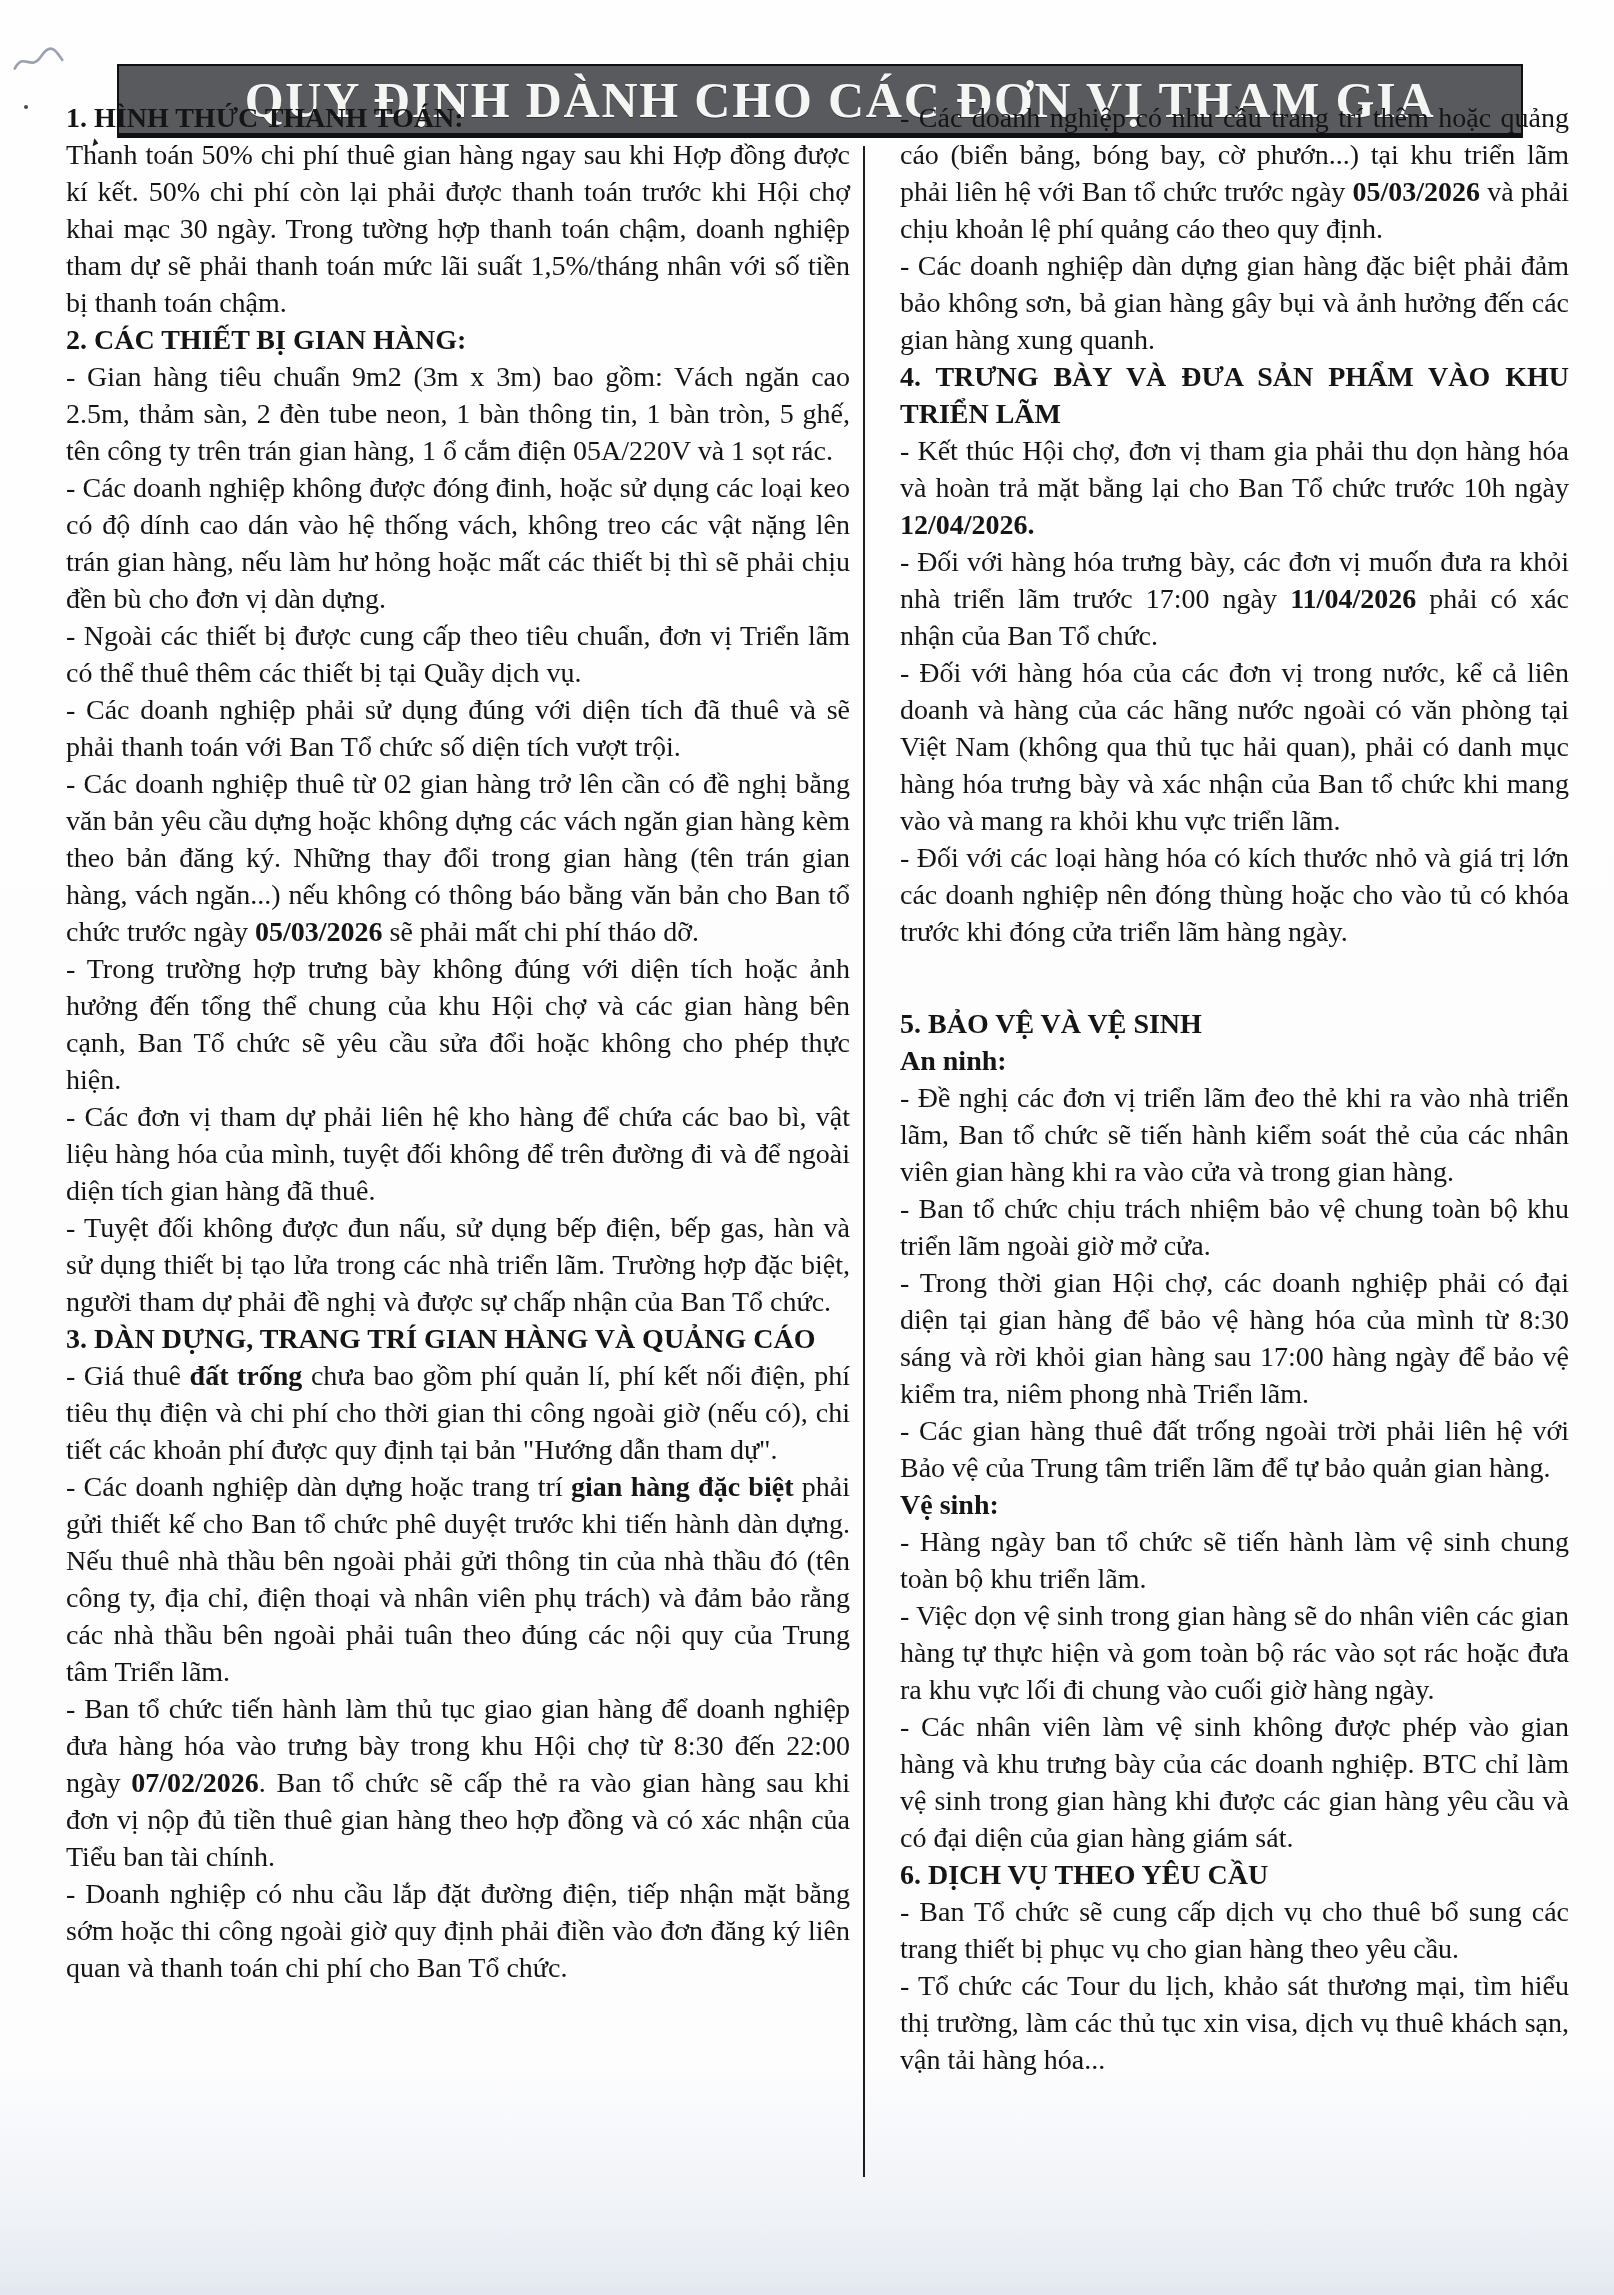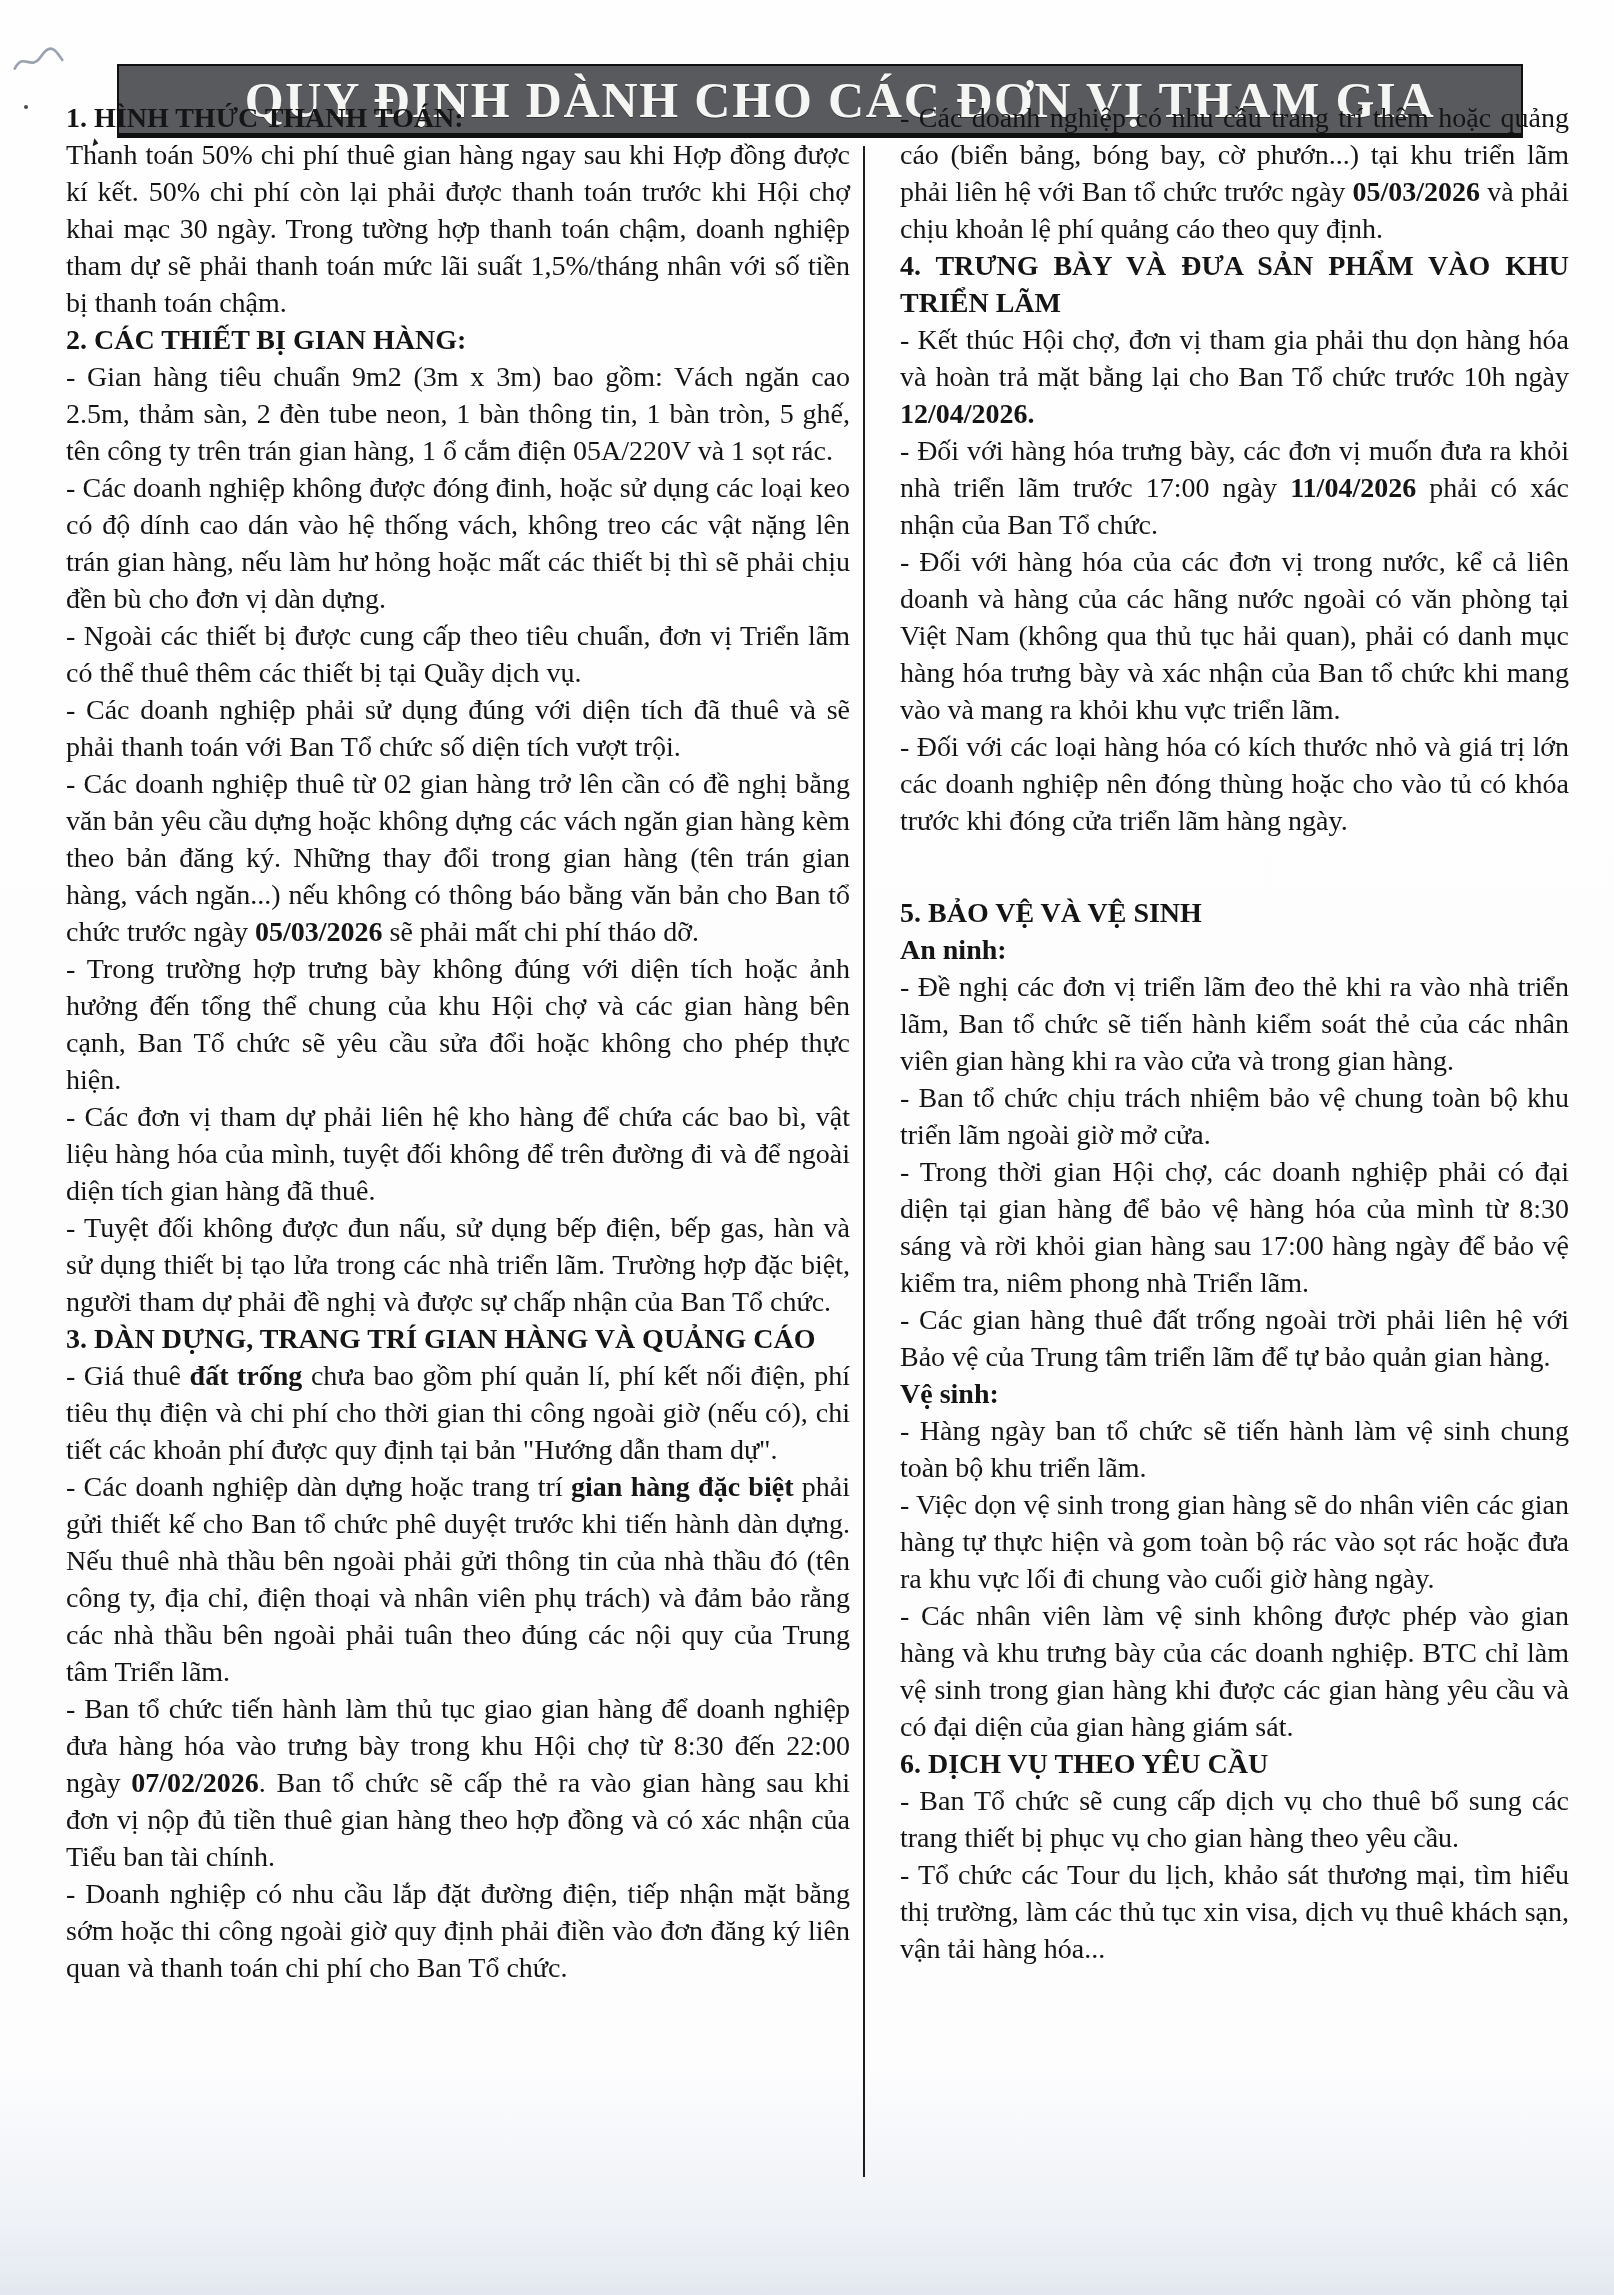--- a/index.html
+++ b/index.html
@@ -76,20 +76,21 @@
       <p class="blk-p"><span>- Các đơn vị tham dự phải liên hệ kho hàng để chứa các bao bì, vật liệu hàng hóa của mình, tuyệt đối không để trên đường đi và để ngoài diện tích gian hàng đã thuê.</span></p>
       <p class="blk-p"><span>- Tuyệt đối không được đun nấu, sử dụng bếp điện, bếp gas, hàn và sử dụng thiết bị tạo lửa trong các nhà triển lãm. Trường hợp đặc biệt, người tham dự phải đề nghị và được sự chấp nhận của Ban Tổ chức.</span></p>
       <div class="blk-h"><span>3. DÀN DỰNG, TRANG TRÍ GIAN HÀNG VÀ QUẢNG CÁO</span></div>
       <p class="blk-p"><span>- Giá thuê </span><span class="b">đất trống</span><span> chưa bao gồm phí quản lí, phí kết nối điện, phí tiêu thụ điện và chi phí cho thời gian thi công ngoài giờ (nếu có), chi tiết các khoản phí được quy định tại bản "Hướng dẫn tham dự".</span></p>
       <p class="blk-p"><span>- Các doanh nghiệp dàn dựng hoặc trang trí </span><span class="b">gian hàng đặc biệt</span><span> phải gửi thiết kế cho Ban tổ chức phê duyệt trước khi tiến hành dàn dựng. Nếu thuê nhà thầu bên ngoài phải gửi thông tin của nhà thầu đó (tên công ty, địa chỉ, điện thoại và nhân viên phụ trách) và đảm bảo rằng các nhà thầu bên ngoài phải tuân theo đúng các nội quy của Trung tâm Triển lãm.</span></p>
       <p class="blk-p"><span>- Ban tổ chức tiến hành làm thủ tục giao gian hàng để doanh nghiệp đưa hàng hóa vào trưng bày trong khu Hội chợ từ 8:30 đến 22:00 ngày </span><span class="b">07/02/2026</span><span>. Ban tổ chức sẽ cấp thẻ ra vào gian hàng sau khi đơn vị nộp đủ tiền thuê gian hàng theo hợp đồng và có xác nhận của Tiểu ban tài chính.</span></p>
       <p class="blk-p"><span>- Doanh nghiệp có nhu cầu lắp đặt đường điện, tiếp nhận mặt bằng sớm hoặc thi công ngoài giờ quy định phải điền vào đơn đăng ký liên quan và thanh toán chi phí cho Ban Tổ chức.</span></p>
     </div>
   <div class="col col-right">
       <p class="blk-p"><span>- Các doanh nghiệp có nhu cầu trang trí thêm hoặc quảng cáo (biển bảng, bóng bay, cờ phướn...) tại khu triển lãm phải liên hệ với Ban tổ chức trước ngày </span><span class="b">05/03/2026</span><span> và phải chịu khoản lệ phí quảng cáo theo quy định.</span></p>
+      <p class="blk-p"><span>- Các doanh nghiệp dàn dựng gian hàng đặc biệt phải đảm bảo không sơn, bả gian hàng gây bụi và ảnh hưởng đến các gian hàng xung quanh.</span></p>
       <div class="blk-h"><span>4. TRƯNG BÀY VÀ ĐƯA SẢN PHẨM VÀO KHU TRIỂN LÃM</span></div>
       <p class="blk-p"><span>- Kết thúc Hội chợ, đơn vị tham gia phải thu dọn hàng hóa và hoàn trả mặt bằng lại cho Ban Tổ chức trước 10h ngày </span><span class="b">12/04/2026.</span></p>
       <p class="blk-p"><span>- Đối với hàng hóa trưng bày, các đơn vị muốn đưa ra khỏi nhà triển lãm trước 17:00 ngày </span><span class="b">11/04/2026</span><span> phải có xác nhận của Ban Tổ chức.</span></p>
       <p class="blk-p"><span>- Đối với hàng hóa của các đơn vị trong nước, kể cả liên doanh và hàng của các hãng nước ngoài có văn phòng tại Việt Nam (không qua thủ tục hải quan), phải có danh mục hàng hóa trưng bày và xác nhận của Ban tổ chức khi mang vào và mang ra khỏi khu vực triển lãm.</span></p>
       <p class="blk-p"><span>- Đối với các loại hàng hóa có kích thước nhỏ và giá trị lớn các doanh nghiệp nên đóng thùng hoặc cho vào tủ có khóa trước khi đóng cửa triển lãm hàng ngày.</span></p>
       <div class="blk-gap"></div>
       <div class="blk-h"><span>5. BẢO VỆ VÀ VỆ SINH</span></div>
       <div class="blk-sub"><span>An ninh:</span></div>
       <p class="blk-p"><span>- Đề nghị các đơn vị triển lãm đeo thẻ khi ra vào nhà triển lãm, Ban tổ chức sẽ tiến hành kiểm soát thẻ của các nhân viên gian hàng khi ra vào cửa và trong gian hàng.</span></p>
       <p class="blk-p"><span>- Ban tổ chức chịu trách nhiệm bảo vệ chung toàn bộ khu triển lãm ngoài giờ mở cửa.</span></p>

